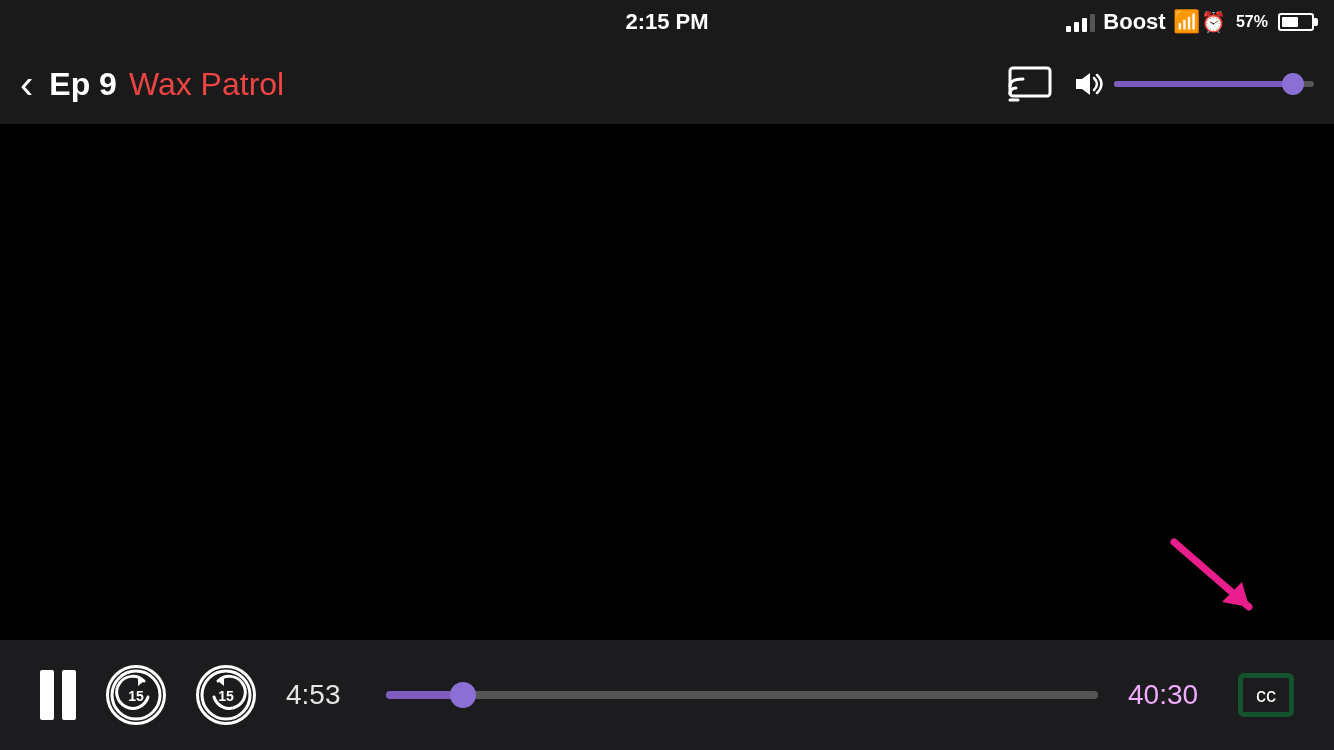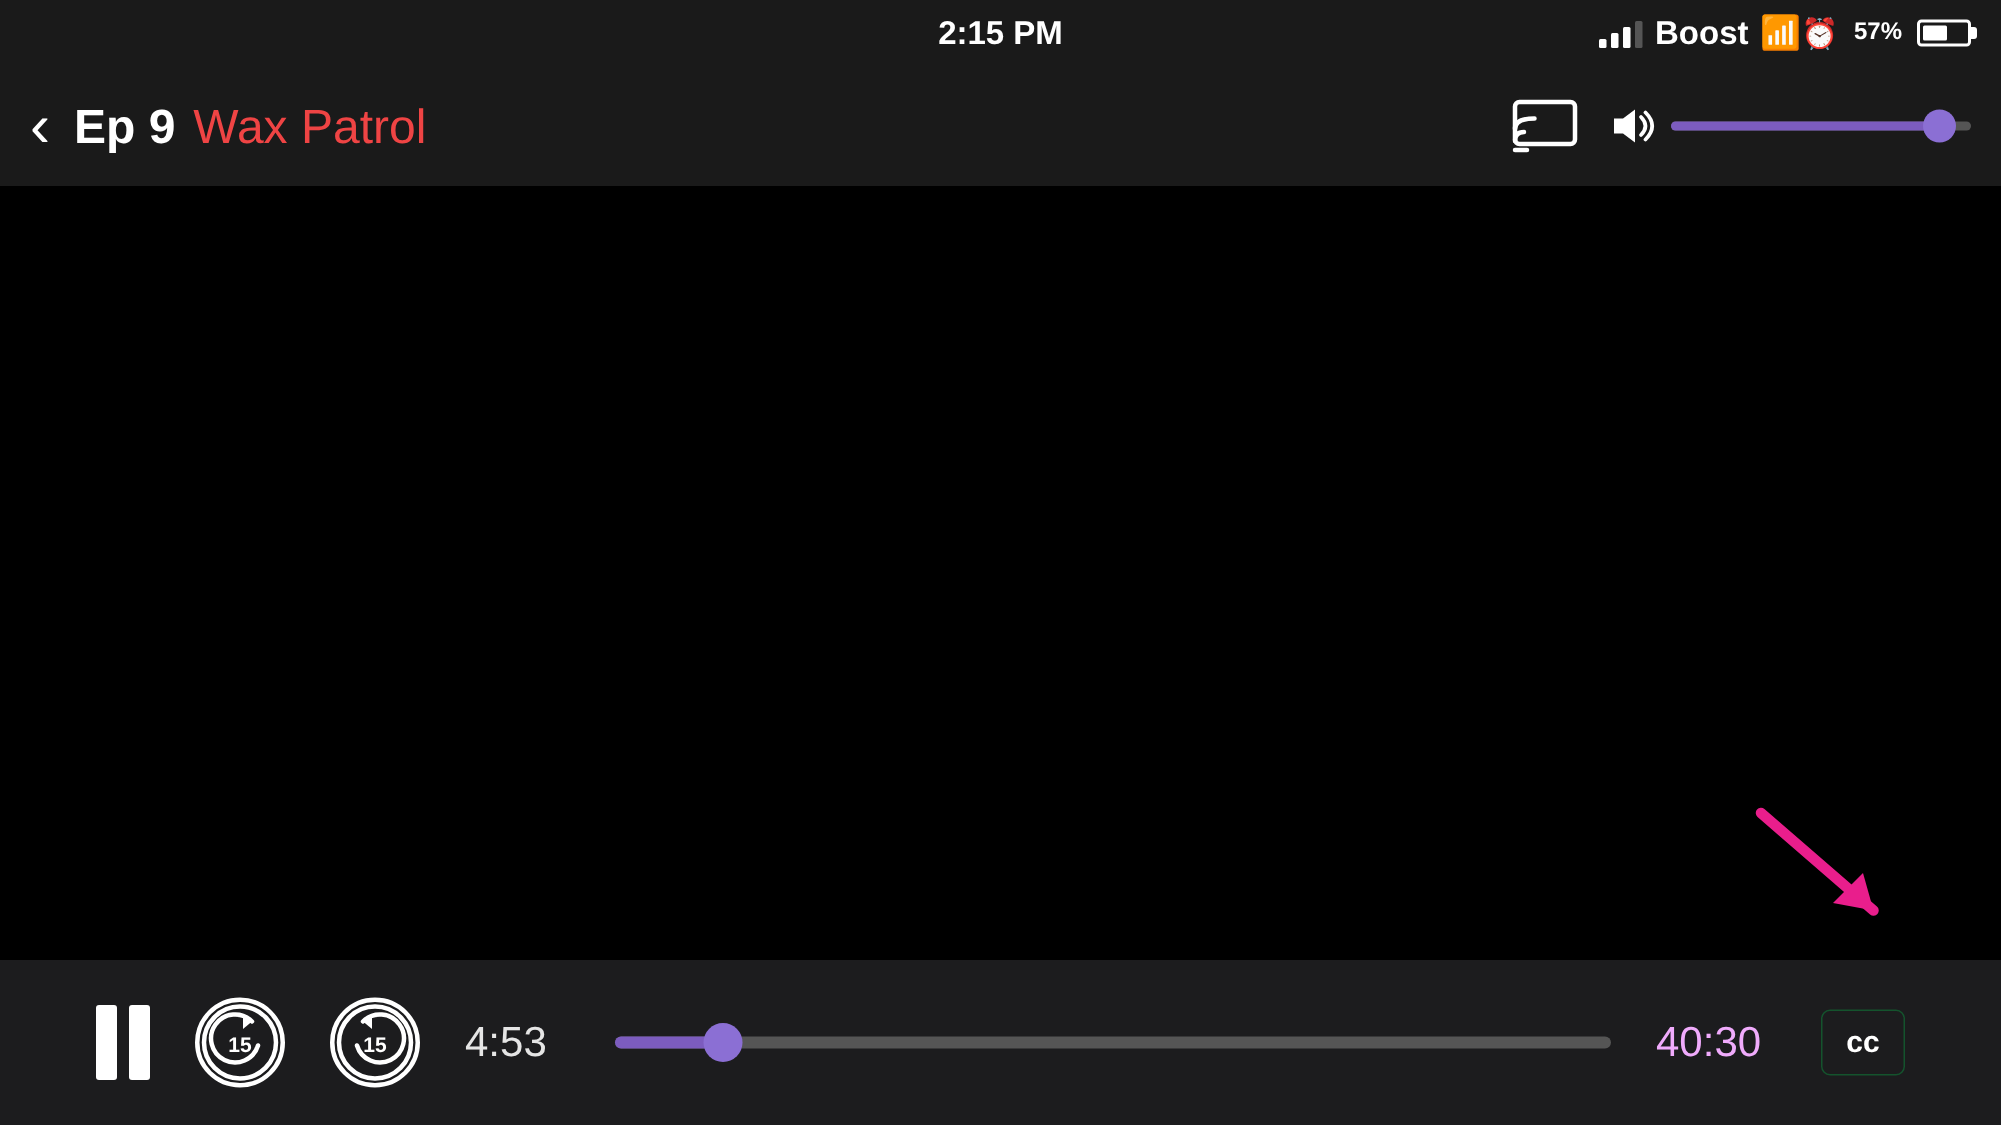--- a/index.html
+++ b/index.html
@@ -190,21 +190,21 @@
     
     .controls-bar {
       position: absolute;
       bottom: 0;
       left: 0;
       right: 0;
       height: 110px;
       background: #1c1c1e;
       display: flex;
       align-items: center;
-      padding: 0 64px;
+      padding: 0 40px;
       gap: 30px;
     }
 
     
     .pause-btn {
       display: flex;
       align-items: center;
       gap: 8px;
       cursor: pointer;
     }
@@ -275,27 +275,27 @@
       font-size: 28px;
       font-weight: 400;
       color: #f0abfc;
       min-width: 80px;
     }
 
     
     .cc-btn {
       width: 56px;
       height: 44px;
-      border: 1px solid #14532d;
+      border: 5px solid #14532d;
       border-radius: 6px;
       display: flex;
       align-items: center;
       justify-content: center;
       font-size: 20px;
-      font-weight: 700;
+      font-weight: 400;
       cursor: pointer;
     }
   </style>
 </head>
 <body>
 
 <div class="status-bar">
   <div class="status-left">
     <div class="signal-bars">
       <div class="signal-bar" style="height:6px;"></div>

